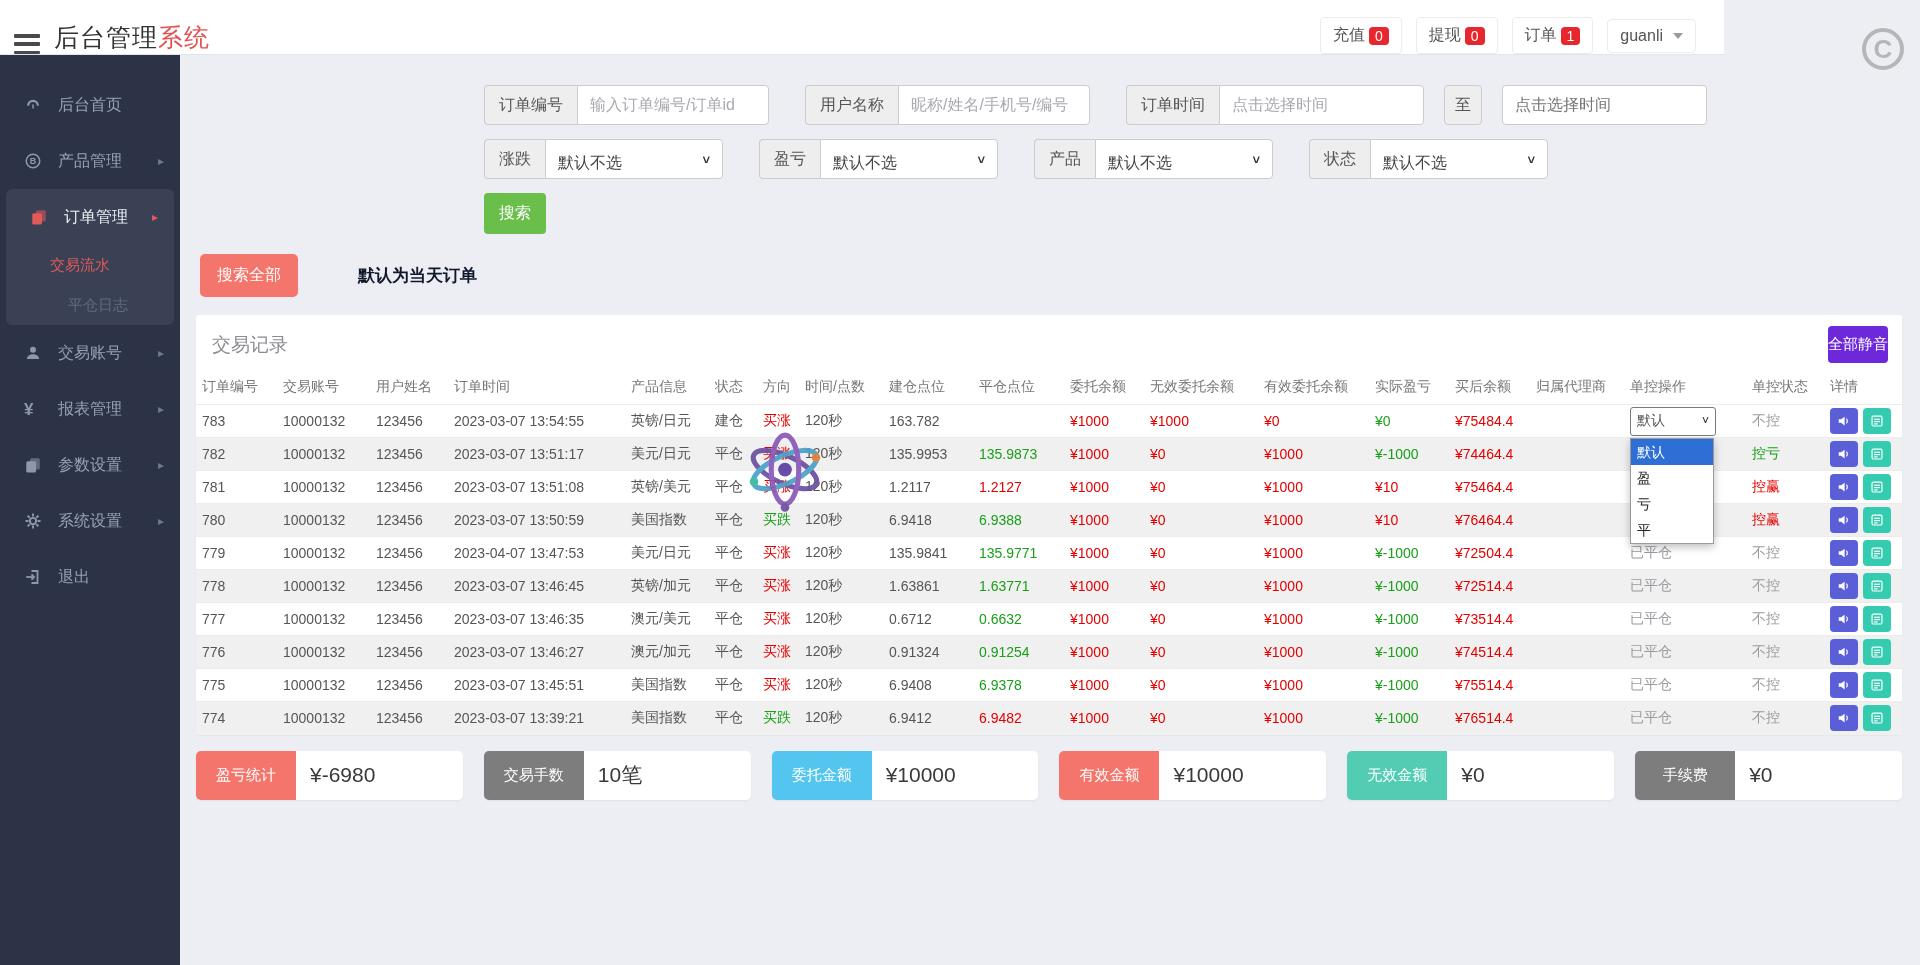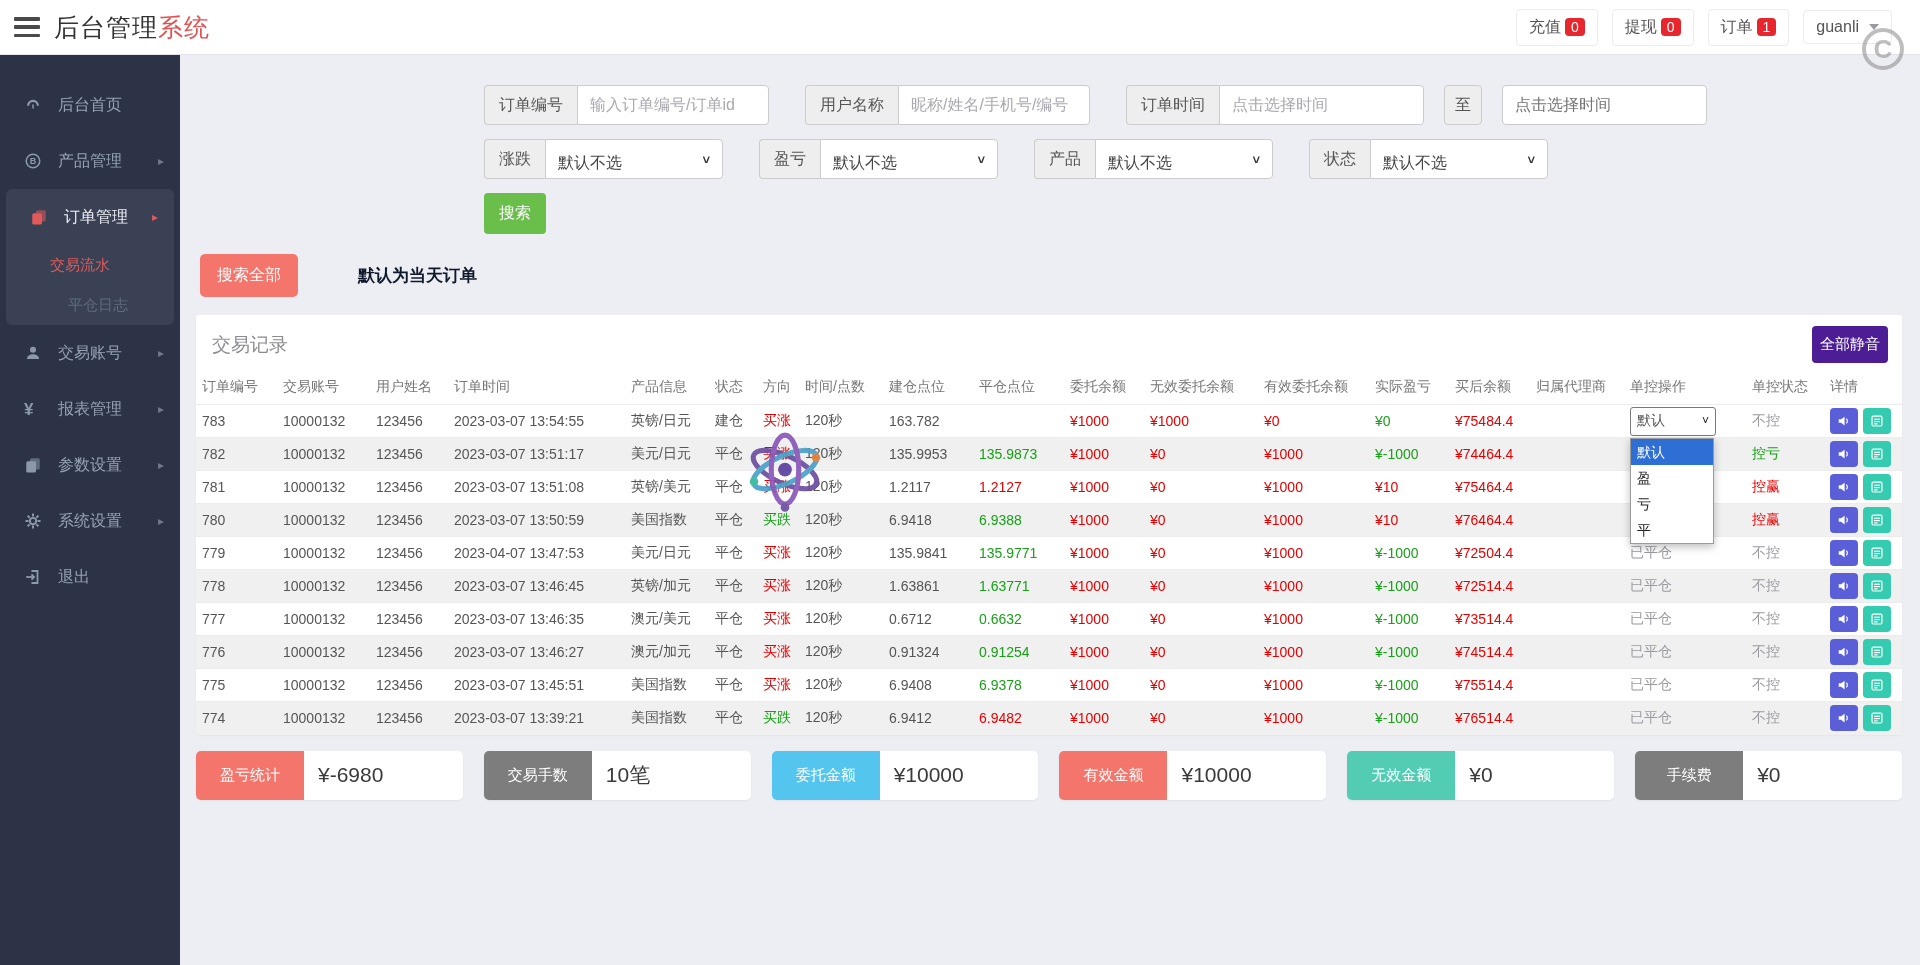--- a/index.html
+++ b/index.html
@@ -1,21 +1,21 @@
 <!DOCTYPE html>
 <html><head>
 <meta charset="utf-8">
 <style>
   * { margin:0; padding:0; box-sizing:border-box; }
   html,body { width:1920px; height:965px; overflow:hidden;
     font-family:"Liberation Sans", sans-serif; background:#edeef3; color:#333; }
 
   
-  .header { position:absolute; top:0; left:0; width:1920px; height:55px; background:#fff;
-    border-bottom:1px solid #e3e3e8; display:flex; align-items:center; z-index:20; }
+  .header { position:absolute; top:0; left:0; width:1724px; height:55px; background:#fff;
+    border-bottom:1px solid #e3e3e8; display:flex; align-items:flex-end; z-index:20; }
   .burger { width:26px; height:20px; margin:0 14px 0 14px; display:flex; flex-direction:column;
     justify-content:space-between; cursor:pointer; }
   .burger i { display:block; height:3.5px; background:#4a4a4a; border-radius:1px; }
   .brand { font-size:25px; color:#333; letter-spacing:1px; }
   .brand .accent { color:#e05252; }
   .header-right { margin-left:auto; display:flex; align-items:center; gap:14px; padding-right:28px; }
   .hbtn { background:#fff; border:1px solid #ececf0; border-radius:4px; padding:7px 12px;
     font-size:16px; color:#555; display:flex; align-items:center; gap:4px; cursor:pointer; }
   .badge { background:#e8262d; color:#fff; font-size:14px; border-radius:4px; padding:1px 6px; }
   .caret-down { width:0; height:0; border-left:5px solid transparent; border-right:5px solid transparent;
@@ -60,21 +60,21 @@
     font-family:"Liberation Sans",sans-serif; }
   .btn-search { background:#6abf4b; padding:10px 15px; }
   .actions-row { display:flex; align-items:center; gap:60px; margin:20px 0 18px 4px; }
   .btn-search-all { background:#f4756b; padding:11px 17px; border-radius:5px; }
   .note-red { color:#0f172a; font-weight:bold; font-size:17px; }
 
   
   .panel { background:#fff; border-radius:3px; width:1706px; box-shadow:0 1px 2px rgba(0,0,0,.04); }
   .panel-head { display:flex; align-items:center; justify-content:space-between; padding:11px 14px 9px 16px; }
   .panel-title { color:#8b8b92; font-size:19px; }
-  .btn-mute { background:#4c1d95; padding:9px 8px; font-size:15px; }
+  .btn-mute { background:#6d28d9; padding:9px 0; font-size:15px; }
   table.grid { border-collapse:collapse; width:100%; table-layout:fixed; }
   .grid th { text-align:left; font-weight:normal; color:#777; font-size:14px; padding:6px 4px 8px 6px;
     white-space:nowrap; overflow:hidden; }
   .grid td { font-size:14px; color:#555; padding:0 4px 0 6px; height:33px; white-space:nowrap;
     overflow:visible; position:relative; }
   .grid tbody tr:nth-child(even) { background:#f0f0f0; }
   .grid tbody tr { border-top:1px solid #ececec; }
   td.red { color:#e50000; }
   td.green { color:#18a018; }
   td.gray { color:#9a9aa0; }
@@ -104,21 +104,21 @@
   .ibtn { width:28px; height:26px; border:none; border-radius:4px; display:flex; align-items:center;
     justify-content:center; cursor:pointer; }
   .ibtn svg { display:block; }
   .ibtn-voice { background:#5a5fd8; }
   .ibtn-list { background:#35cbb0; }
 
   
   .stats { display:flex; gap:21px; margin-top:16px; width:1706px; }
   .stat { display:flex; height:49px; flex:1; border-radius:5px; overflow:hidden;
     box-shadow:0 1px 2px rgba(0,0,0,.05); }
-  .stat .s-label { width:108px; color:#fff; font-size:15px; display:flex; align-items:center;
+  .stat .s-label { width:100px; color:#fff; font-size:15px; display:flex; align-items:center;
     justify-content:center; flex:none; }
   .stat .s-value { background:#fff; flex:1; display:flex; align-items:center; padding-left:14px;
     font-size:21px; color:#3a3a3a; }
 
   
   .wm { position:absolute; top:428px; left:742px; display:flex; align-items:center; gap:28px;
     z-index:50; pointer-events:none; opacity:.92; }
   .wm-text { font-size:60px; font-weight:bold; letter-spacing:10px; color:#35b8e0;
     text-shadow:2px 2px 0 rgba(255,255,255,.75), -2px -2px 0 rgba(255,255,255,.75),
       2px -2px 0 rgba(255,255,255,.75), -2px 2px 0 rgba(255,255,255,.75); }

